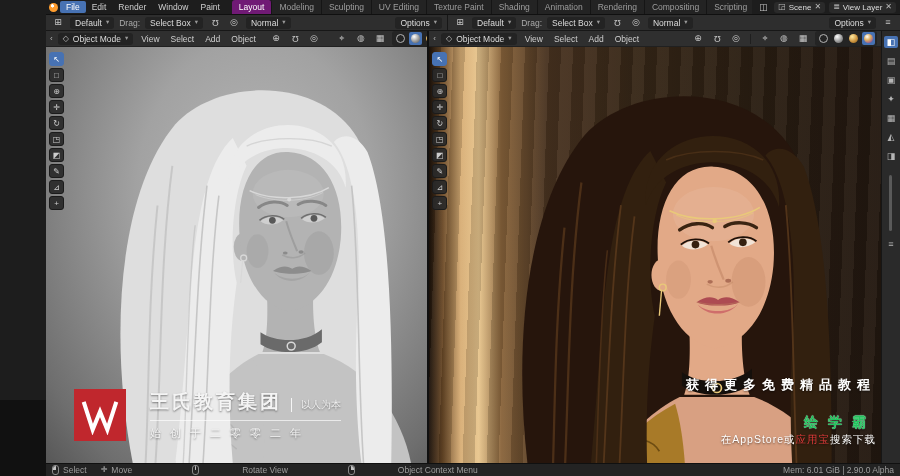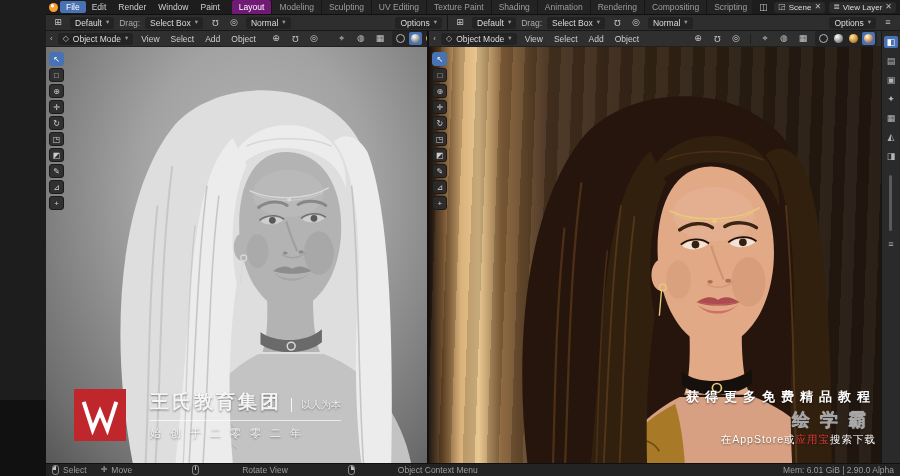--- a/index.html
+++ b/index.html
@@ -98,21 +98,21 @@
   .wm-logo { width:52px; height:52px; background:#c0272d; display:flex; align-items:center;
     justify-content:center; flex:none; }
   .wm-row1 { display:flex; align-items:baseline; gap:9px; }
   .wm-brand { font-size:19px; font-weight:bold; letter-spacing:3px; }
   .wm-tag { font-size:10px; border-left:1px solid rgba(255,255,255,.85); padding-left:9px; color:#f0f0f0; }
   .wm-since { margin-top:5px; font-size:11px; letter-spacing:9px; border-top:1px solid rgba(255,255,255,.65);
     padding-top:5px; }
   .wm-right { position:absolute; right:24px; bottom:16px; text-align:right; z-index:9; color:#fff;
     text-shadow:0 1px 2px rgba(0,0,0,.55); }
   .wr1 { font-size:13px; font-weight:bold; letter-spacing:6px; }
-  .wr-brand { margin:2px 0 1px; font-size:18px; font-weight:bold; color:#a3a3a3; letter-spacing:10px;
+  .wr-brand { margin:20px 0 1px; font-size:14px; font-weight:bold; color:#22c55e; letter-spacing:10px;
     text-shadow:0 0 1px #fff, 0 1px 2px rgba(0,0,0,.6); }
   .wr2 { font-size:10.5px; letter-spacing:1px; }
   .wr2 .hl { color:#e03a3a; font-weight:normal; }
 
   
   .clay { --hairBack:#dedede; --hairFront:#ececec; --hairStroke:#bdbdbd; --skin:#b3b3b3; --skinShade:#8d8d8d;
     --sclera:#cfcfcf; --eye:#585858; --lash:#6f6f6f; --brow:#878787; --lipU:#8d8d8d; --lipL:#a5a5a5;
     --body:#c3c3c3; --choker:#6a6a6a; --metal:#d8d8d8; --garment:#c3c3c3; --garmentLine:rgba(0,0,0,.07);
     --nostril:#6f6f6f; }
   .render { --hairBack:#26150c; --hairFront:#32200f; --hairStroke:#5d3b1d; --skin:#e2a987; --skinShade:#bf8462;

